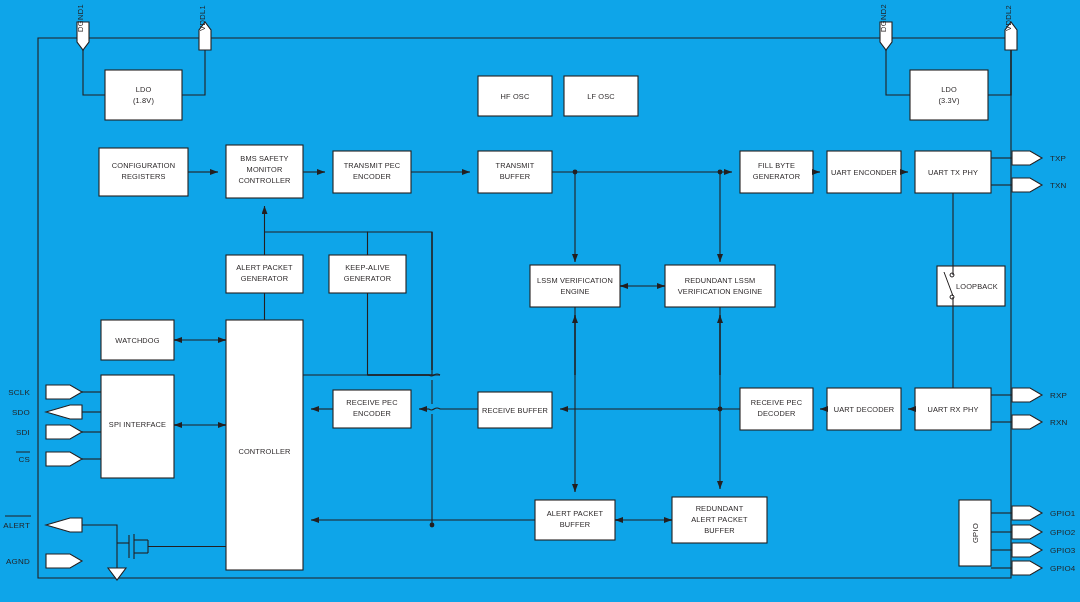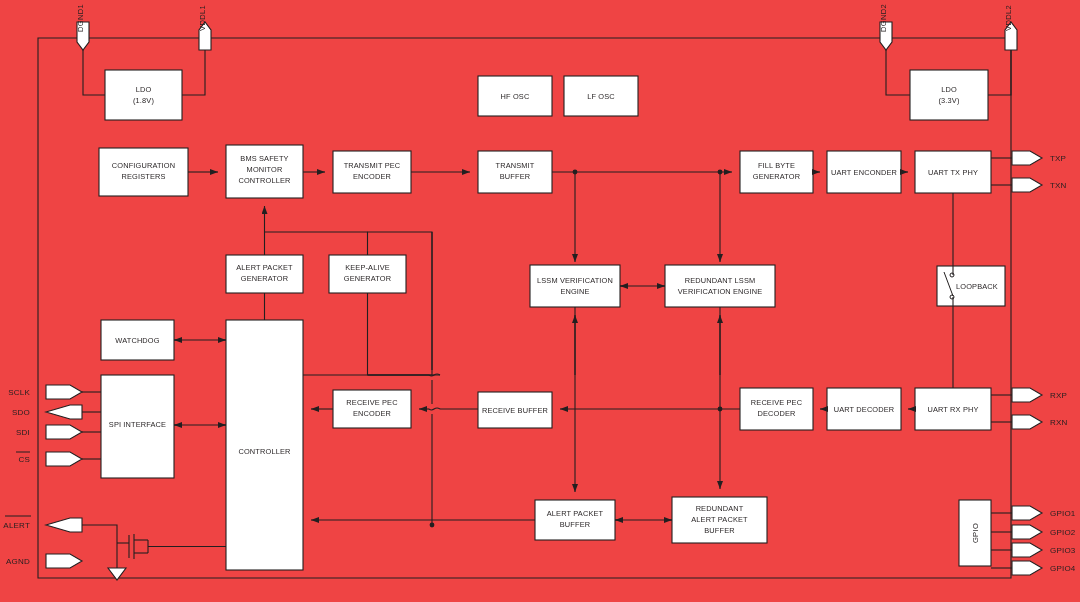--- a/index.html
+++ b/index.html
@@ -1,17 +1,17 @@
 <!DOCTYPE html>
 <html><head>
 <meta charset="utf-8">
 <style>
   html,body{margin:0;padding:0;background:#ffffff;}
   body{font-family:"Liberation Sans",sans-serif;}
-  #root{position:relative;width:1080px;height:602px;background:#ef4444;overflow:hidden;}
+  #root{position:relative;width:1080px;height:602px;background:#0ea5e9;overflow:hidden;}
   svg{display:block;}
   .blk{fill:#ffffff;stroke:#231f20;stroke-width:1.1;}
   .wire{stroke:#231f20;stroke-width:1.1;fill:none;}
   .wirethin{stroke:#231f20;stroke-width:1;fill:none;}
   .pinshape{fill:#ffffff;stroke:#231f20;stroke-width:1.1;}
   .blktext{font-family:"Liberation Sans",sans-serif;font-size:7.4px;fill:#231f20;text-anchor:middle;letter-spacing:.15px;}
   .pintext{font-family:"Liberation Sans",sans-serif;font-size:8px;fill:#231f20;letter-spacing:.2px;}
   .pintext.r{text-anchor:start;}
   .pintext.l{text-anchor:end;}
   .vtext{font-family:"Liberation Sans",sans-serif;font-size:7.6px;fill:#231f20;text-anchor:middle;letter-spacing:.3px;}

